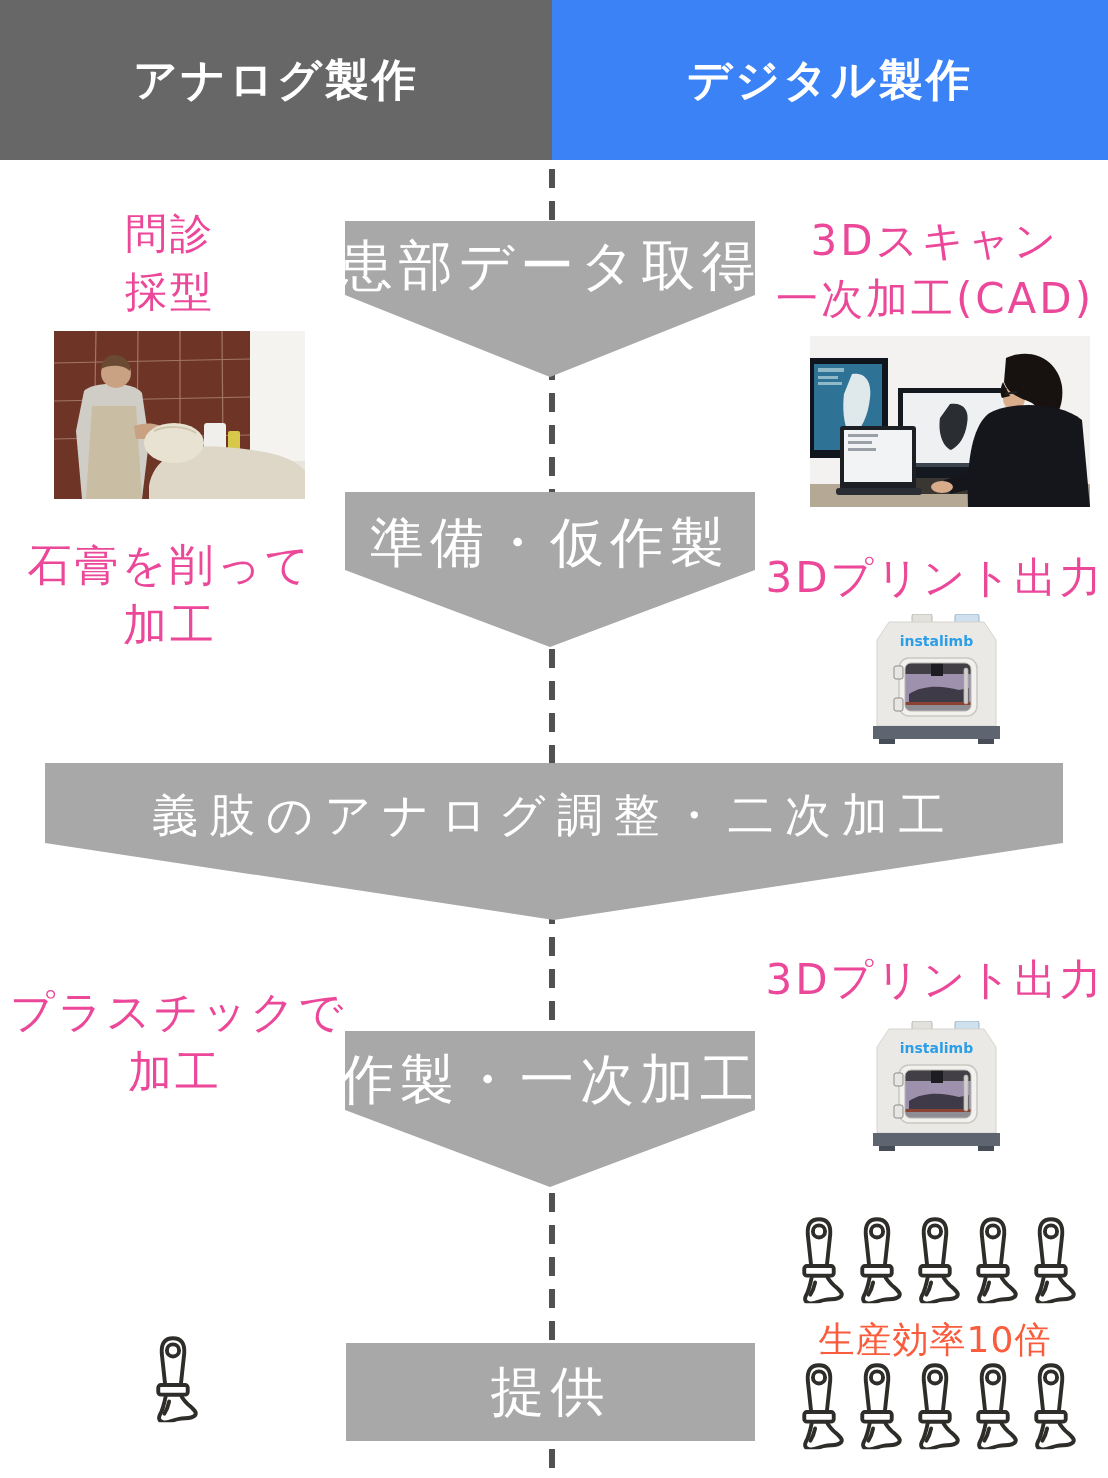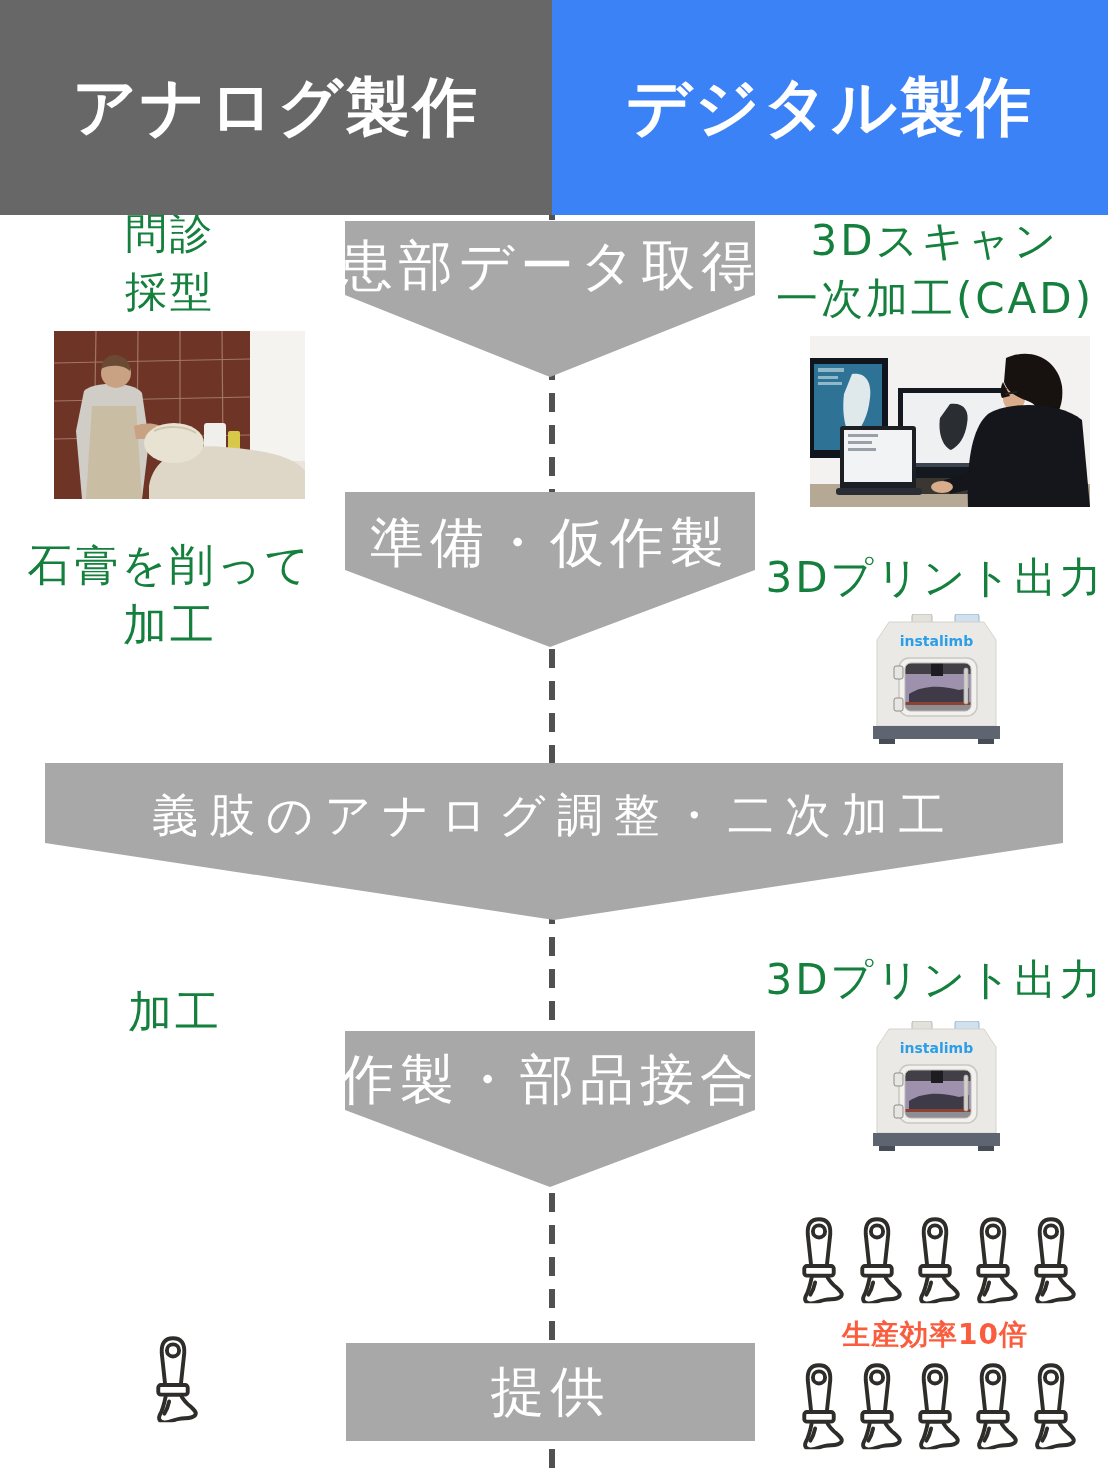--- a/index.html
+++ b/index.html
@@ -2,46 +2,46 @@
 <html><head>
 <meta charset="utf-8">
 <style>
   html,body{margin:0;padding:0;background:#ffffff;}
   .stage{
     position:relative;width:1108px;height:1478px;background:#ffffff;overflow:hidden;
     font-family:"DejaVu Sans","Liberation Sans",sans-serif;
   }
   
   .header-half{
-    position:absolute;top:0;height:215px;display:flex;align-items:center;justify-content:center;
-    color:#ffffff;font-size:64px;font-weight:800;letter-spacing:3px;z-index:3;
+    position:absolute;top:0;height:160px;display:flex;align-items:center;justify-content:center;
+    color:#ffffff;font-size:44px;font-weight:800;letter-spacing:3px;z-index:3;
   }
   .header-analog{left:0;width:552px;background:#676767;}
   .header-digital{left:552px;width:556px;background:#3b82f6;}
   
   .divider{
     position:absolute;left:549px;top:169px;width:6px;height:1309px;z-index:1;
     background:repeating-linear-gradient(to bottom,#515151 0 19px,transparent 19px 32px);
   }
   
   .banner{position:absolute;background:#a8a8a8;z-index:2;}
   .banner .bl{
     display:flex;align-items:center;justify-content:center;
     color:#ffffff;font-size:54px;font-weight:500;letter-spacing:6px;white-space:nowrap;
   }
   .banner-wide .bl{font-size:46px;letter-spacing:11px;}
   
   .side-text{
-    position:absolute;z-index:2;text-align:center;color:#15803d;
+    position:absolute;z-index:2;text-align:center;color:#ec4899;
     font-size:42px;font-weight:500;letter-spacing:3px;line-height:58px;white-space:nowrap;
   }
   .side-text.big{font-size:44px;line-height:60px;}
   .note{
     position:absolute;z-index:2;text-align:center;color:#fa5d3d;
-    font-size:28px;font-weight:700;letter-spacing:1px;white-space:nowrap;
+    font-size:36px;font-weight:400;letter-spacing:1px;white-space:nowrap;
   }
   
   .photo{position:absolute;z-index:2;display:block;}
   .printer{position:absolute;z-index:2;display:block;}
   
   .feet-row{position:absolute;z-index:2;display:flex;gap:6px;}
   .foot{width:52px;height:88px;display:block;}
   .single-foot{position:absolute;z-index:2;}
   .defs-hidden{position:absolute;width:0;height:0;overflow:hidden;}
 </style>
@@ -105,38 +105,39 @@
     <div class="bl" style="height:102px">準備・仮作製</div>
   </div>
 
   <div class="banner banner-wide" style="left:45px;top:763px;width:1018px;height:157px;
               clip-path:polygon(0 0,100% 0,100% 80px,50% 100%,0 80px);">
     <div class="bl" style="height:106px">義肢のアナログ調整・二次加工</div>
   </div>
 
   <div class="banner" style="left:345px;top:1031px;width:410px;height:156px;
               clip-path:polygon(0 0,100% 0,100% 79px,50% 100%,0 79px);">
-    <div class="bl" style="height:98px">作製・部品接合</div>
+    <div class="bl" style="height:98px">作製・一次加工</div>
   </div>
 
   <div class="banner" style="left:346px;top:1343px;width:409px;height:98px;">
     <div class="bl" style="height:98px">提供</div>
   </div>
 
   <div class="side-text" style="left:40px;top:205px;width:260px;">
     <div>問診</div>
     <div>採型</div>
   </div>
 
   <div class="side-text big" style="left:15px;top:535px;width:310px;">
     <div>石膏を削って</div>
     <div>加工</div>
   </div>
 
   <div class="side-text big" style="left:10px;top:982px;width:330px;">
+    <div>プラスチックで</div>
     <div>加工</div>
   </div>
 
   <svg class="photo" style="left:54px;top:331px;" width="251" height="168" viewBox="0 0 251 168">
     <rect width="251" height="168" fill="#6e3527"></rect>
     <g stroke="#c4a090" stroke-width="1.2" opacity="0.6">
       <line x1="42" y1="0" x2="40" y2="120"></line>
         <line x1="84" y1="0" x2="83" y2="120"></line>
       <line x1="126" y1="0" x2="126" y2="120"></line>
         <line x1="168" y1="0" x2="169" y2="120"></line>

